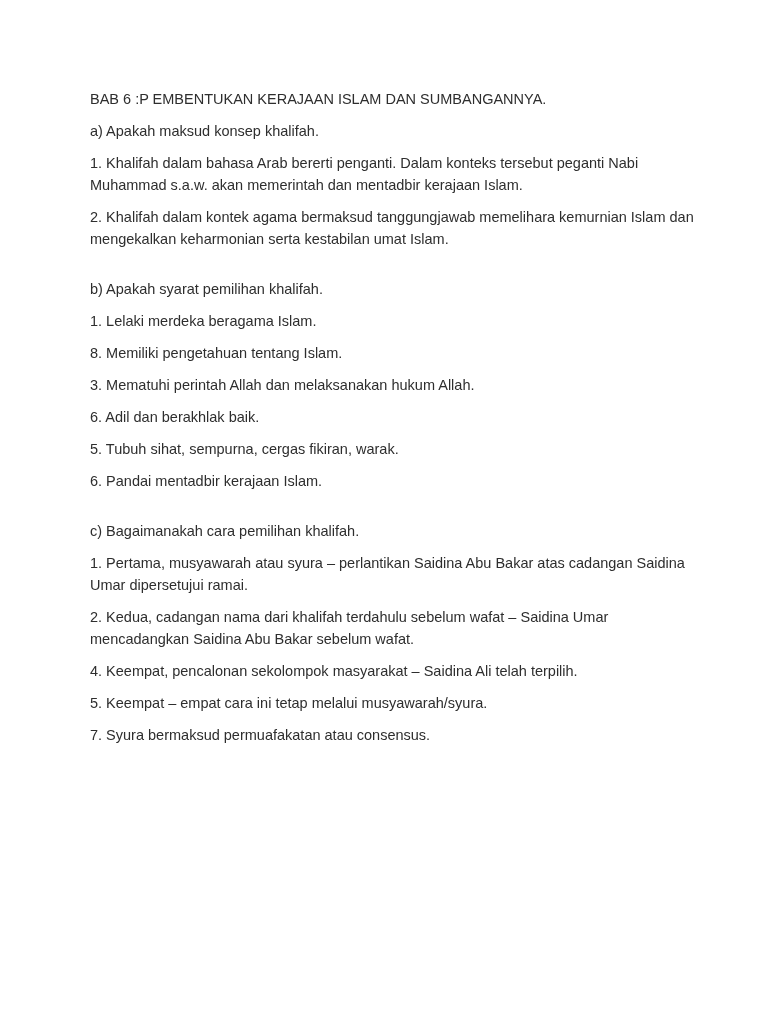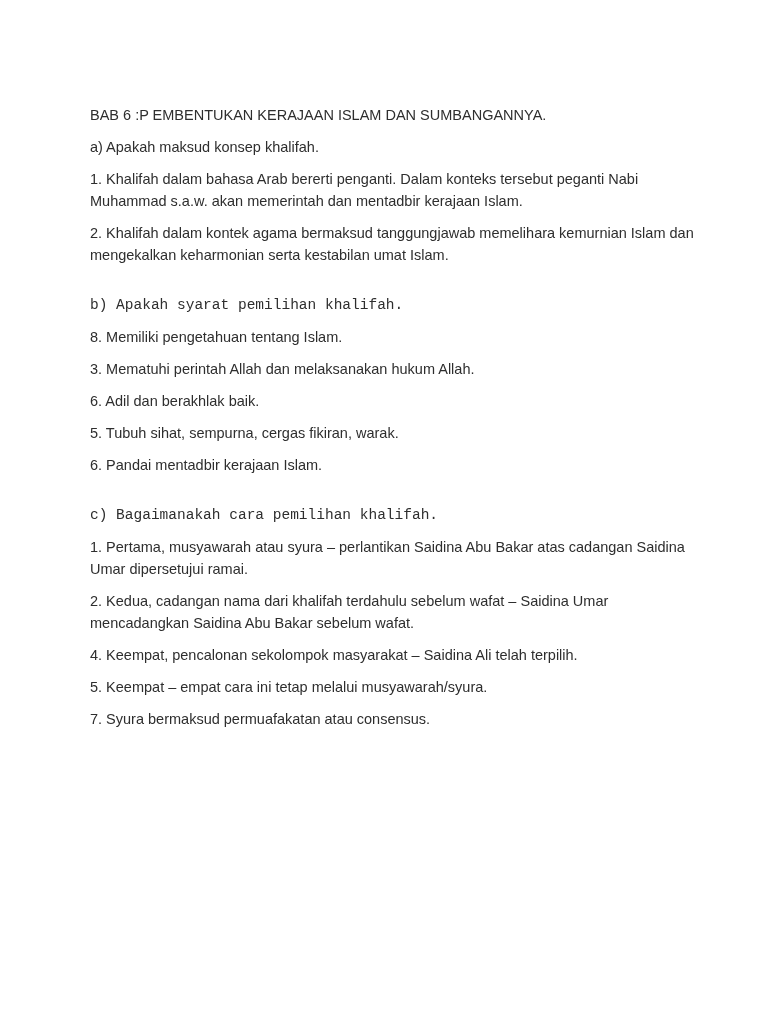--- a/index.html
+++ b/index.html
@@ -12,53 +12,53 @@
   }
   .page {
     position: relative;
     width: 768px;
     height: 1024px;
     background: #ffffff;
   }
   .content {
     position: absolute;
     left: 90px;
-    top: 104px;
+    top: 88px;
     width: 648px;
     font-family: "Liberation Sans", sans-serif;
     font-size: 14.5px;
     line-height: 22px;
     color: #2e2e2e;
     -webkit-font-smoothing: antialiased;
   }
   .content p {
     margin: 0 0 10px 0;
     white-space: pre-wrap;
   }
   .section-gap {
     margin-top: 28px !important;
-    font-family: Liberation Mono, monospace;
   }
 </style>
 </head>
 <body>
 
 <div class="page">
   <div class="content">
 
     <p>BAB 6 :P EMBENTUKAN KERAJAAN ISLAM DAN SUMBANGANNYA.</p>
 
 
     <p>a) Apakah maksud konsep khalifah.</p>
     <p>1. Khalifah dalam bahasa Arab bererti penganti. Dalam konteks tersebut peganti Nabi
 Muhammad s.a.w. akan memerintah dan mentadbir kerajaan Islam.</p>
     <p>2. Khalifah dalam kontek agama bermaksud tanggungjawab memelihara kemurnian Islam dan
 mengekalkan keharmonian serta kestabilan umat Islam.</p>
 
     <p class="section-gap">b) Apakah syarat pemilihan khalifah.</p>
+    <p>1. Lelaki merdeka beragama Islam.</p>
     <p>8. Memiliki pengetahuan tentang Islam.</p>
     <p>3. Mematuhi perintah Allah dan melaksanakan hukum Allah.</p>
     <p>6. Adil dan berakhlak baik.</p>
     <p>5. Tubuh sihat, sempurna, cergas fikiran, warak.</p>
     <p>6. Pandai mentadbir kerajaan Islam.</p>
 
     <p class="section-gap">c) Bagaimanakah cara pemilihan khalifah.</p>
     <p>1. Pertama, musyawarah atau syura – perlantikan Saidina Abu Bakar atas cadangan Saidina
 Umar dipersetujui ramai.</p>
     <p>2. Kedua, cadangan nama dari khalifah terdahulu sebelum wafat – Saidina Umar

